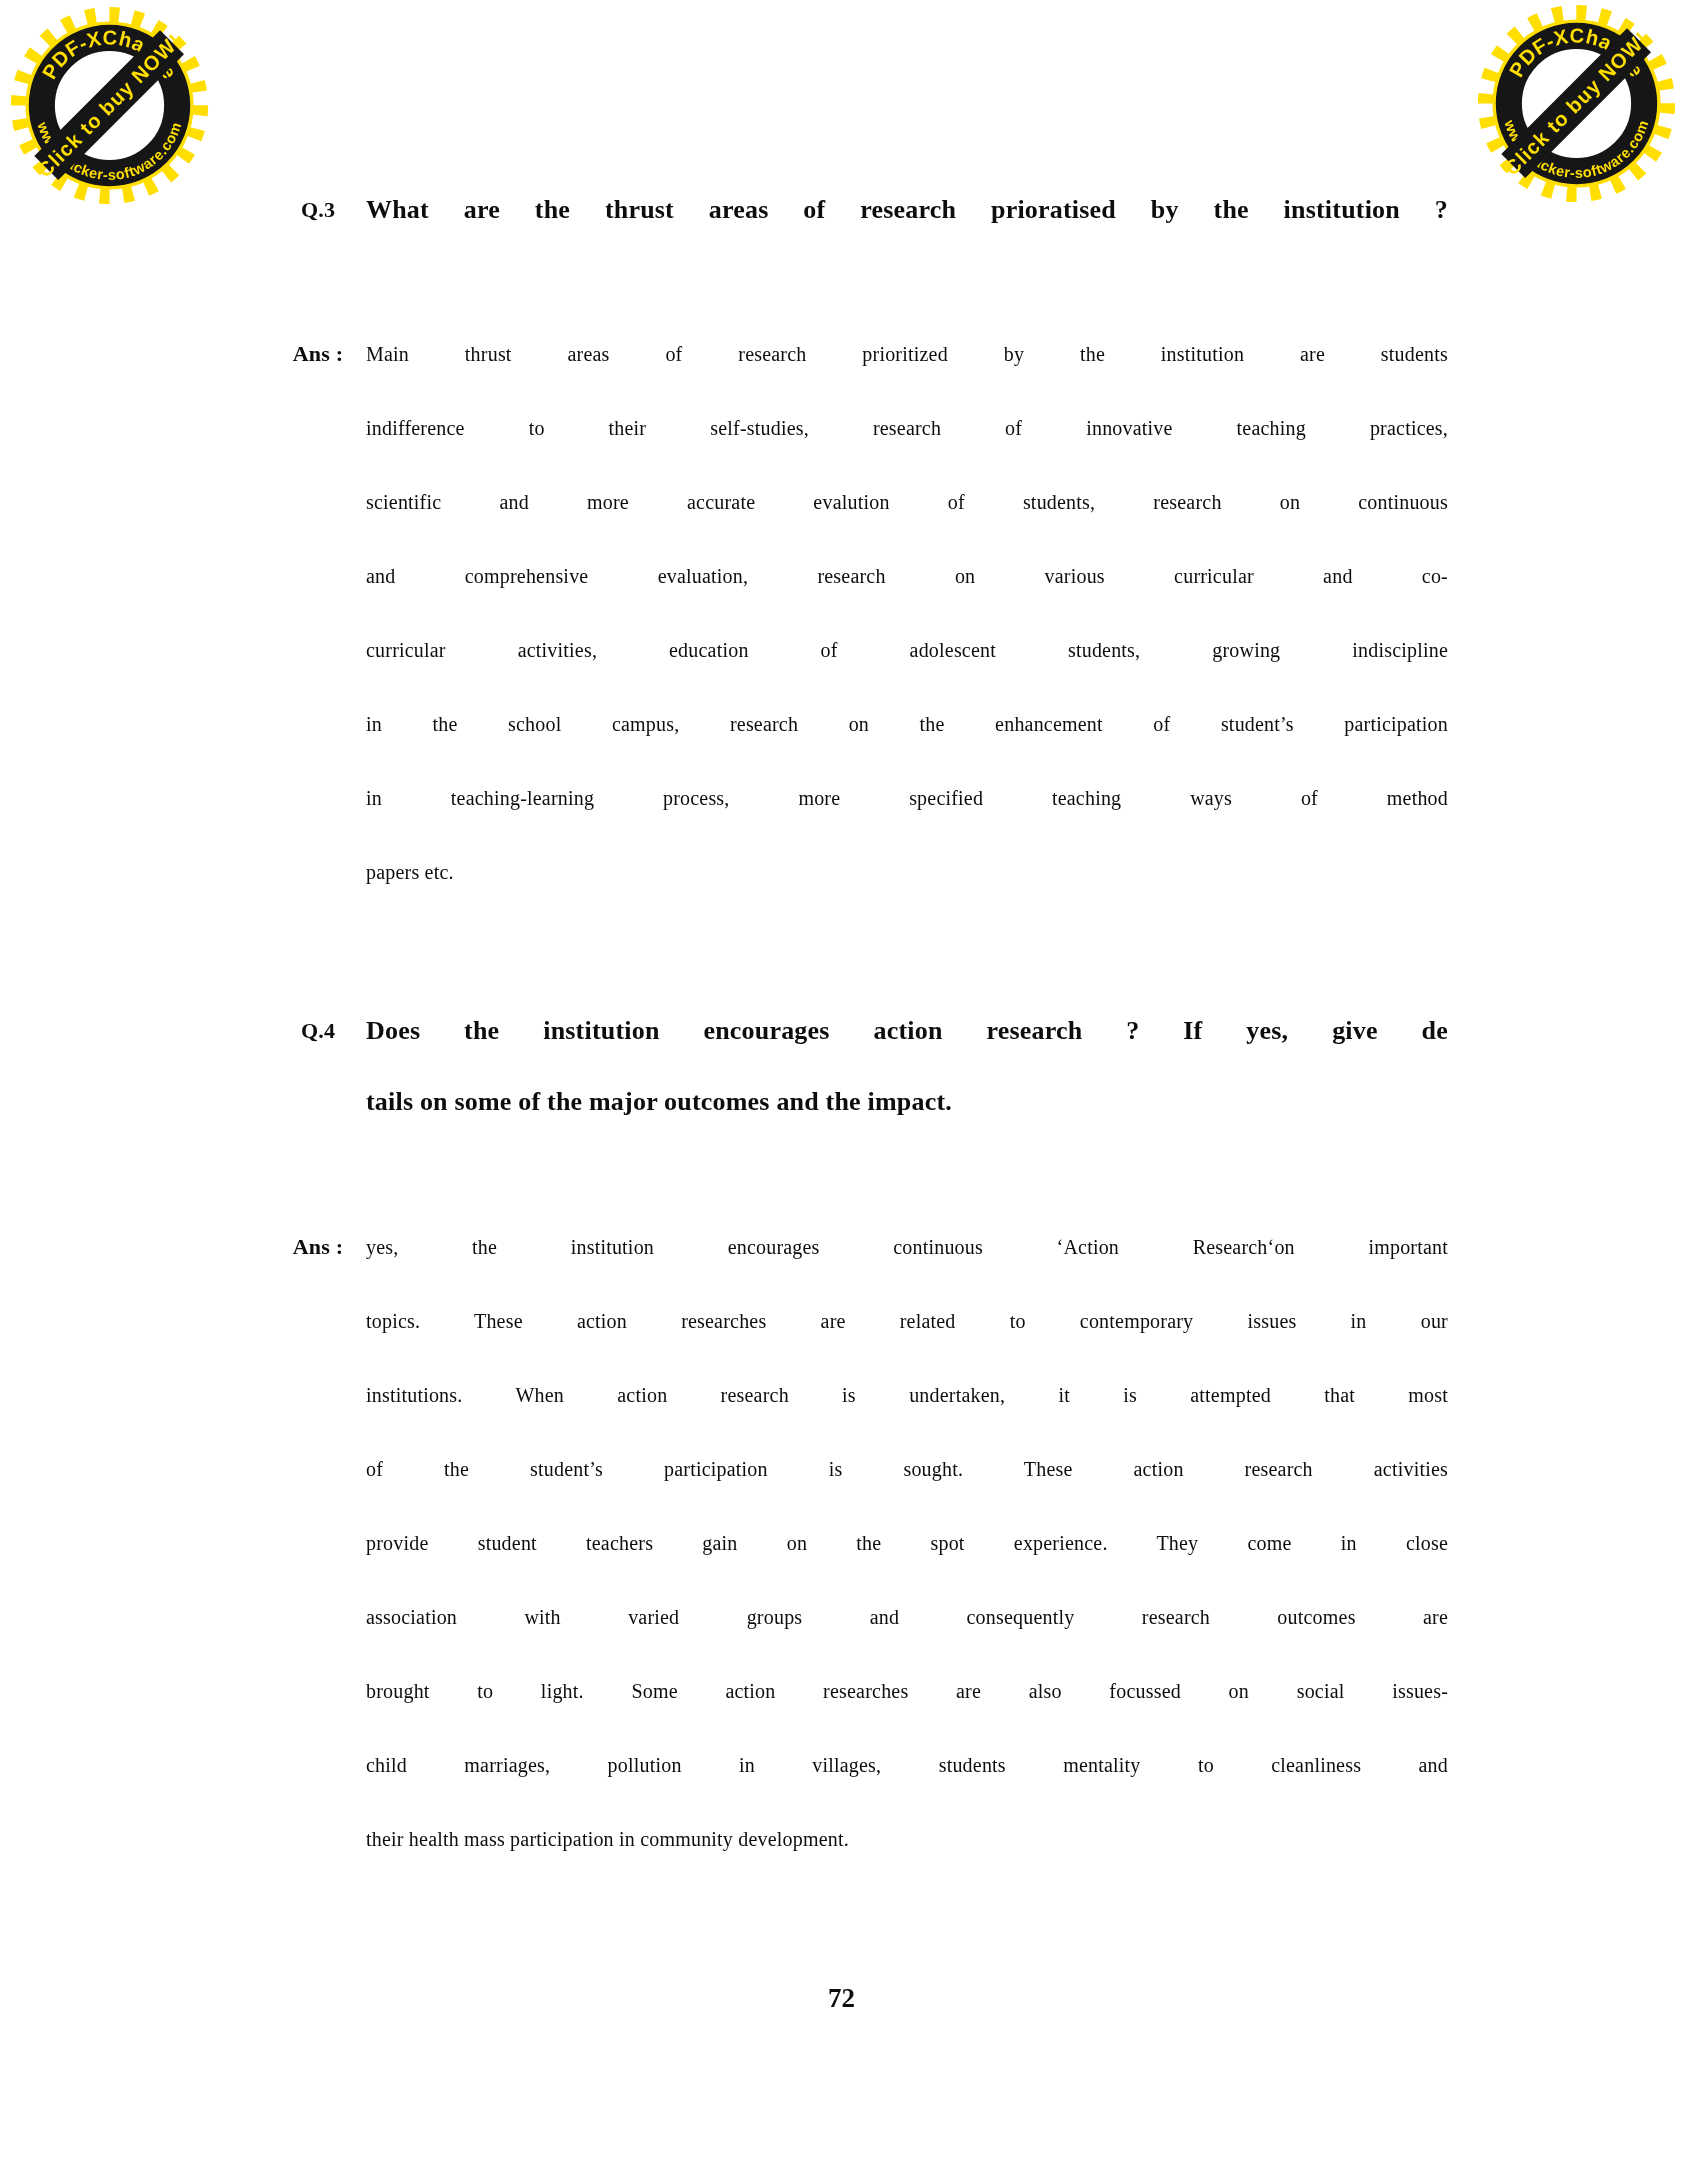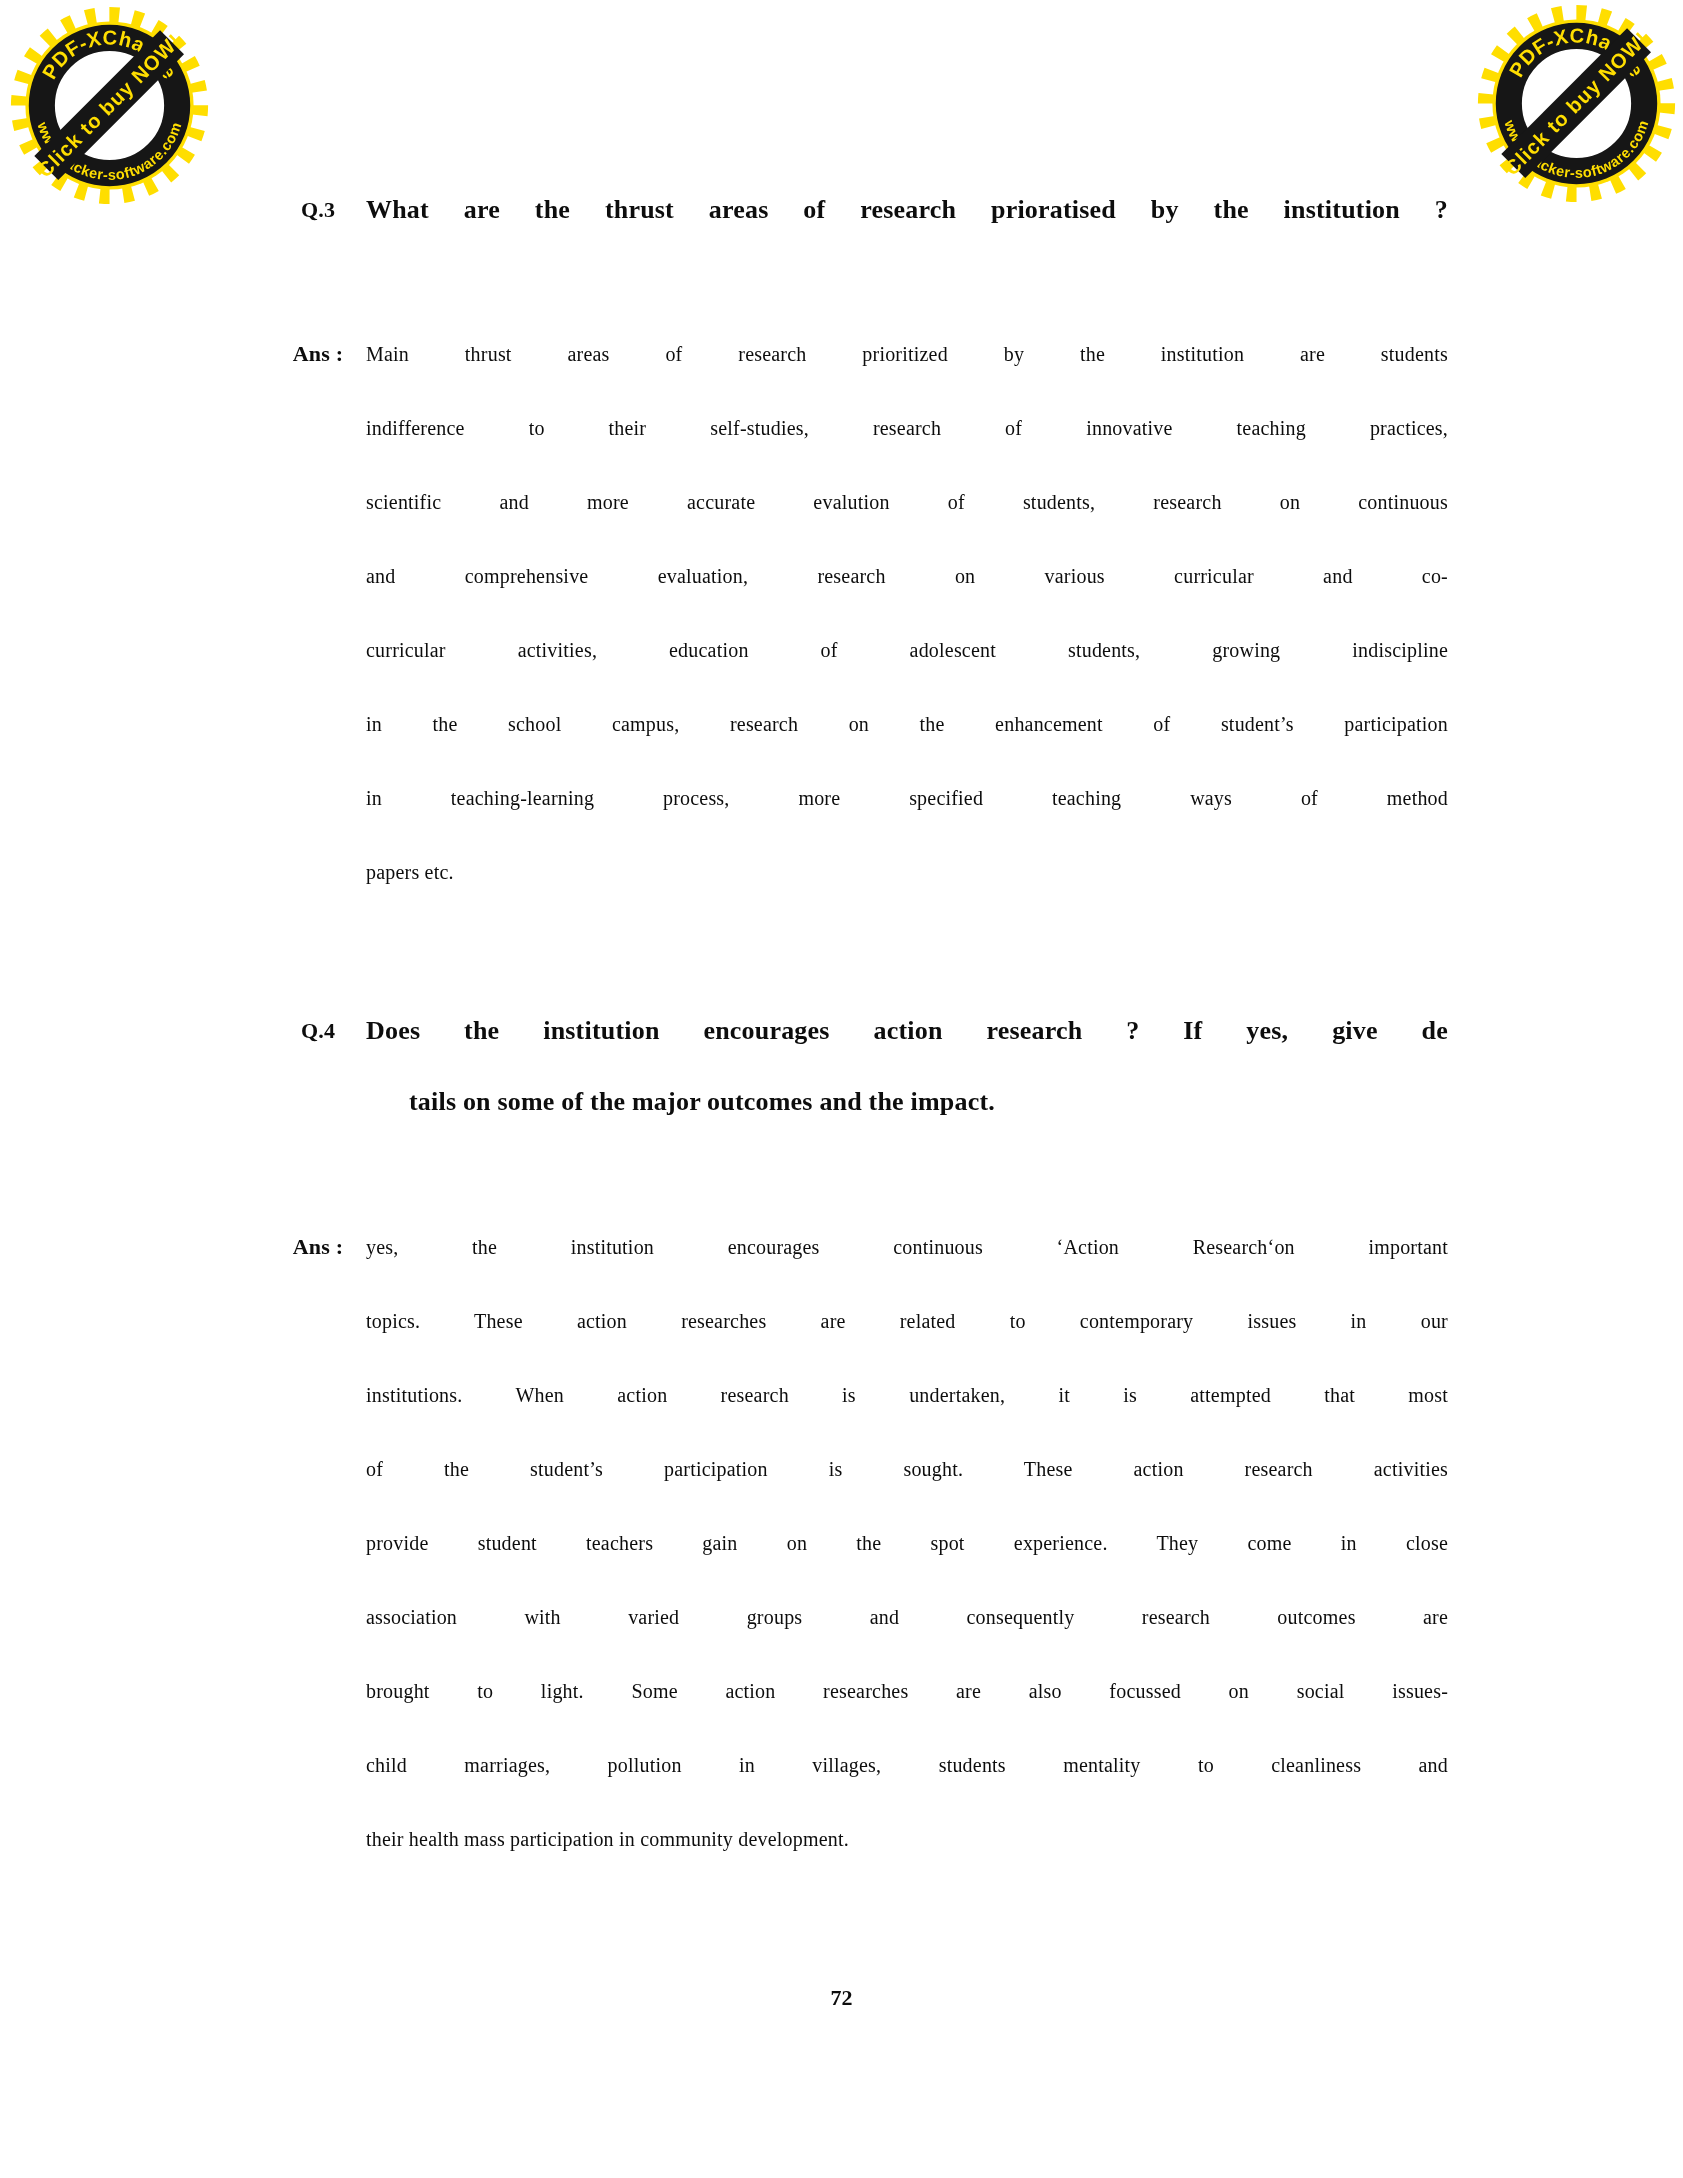--- a/index.html
+++ b/index.html
@@ -40,25 +40,25 @@
   }
   .line.last { text-align-last: left; }
 
   .q-line {
     font-weight: bold; font-size: 26px;
     line-height: 74px; height: 74px; overflow: hidden; white-space: nowrap;
     text-align: justify; text-align-last: justify;
     letter-spacing: 0.2px;
   }
   .q4-row .q-line { line-height: 71px; height: 71px; }
-  .q-line.last { text-align-last: left; margin-left: 43px; }
+  .q-line.last { text-align-last: left; }
 
   .page-number {
     position: absolute; left: 0; top: 1978px; width: 1683px;
-    text-align: center; font-weight: bold; font-size: 22px; line-height: 40px;
+    text-align: center; font-weight: bold; font-size: 27px; line-height: 40px;
   }
 </style>
 </head>
 <body>
 
 <div class="stamp stamp-left">
   <svg viewBox="0 0 210 210">
     <circle cx="105" cy="105" r="87" fill="#FFDE00"></circle>
     <circle cx="105" cy="105" r="93" fill="none" stroke="#FFDE00" stroke-width="18" stroke-dasharray="10.2 14.1"></circle>
     <circle cx="105" cy="105" r="70" fill="#ffffff" stroke="#161616" stroke-width="27"></circle>

